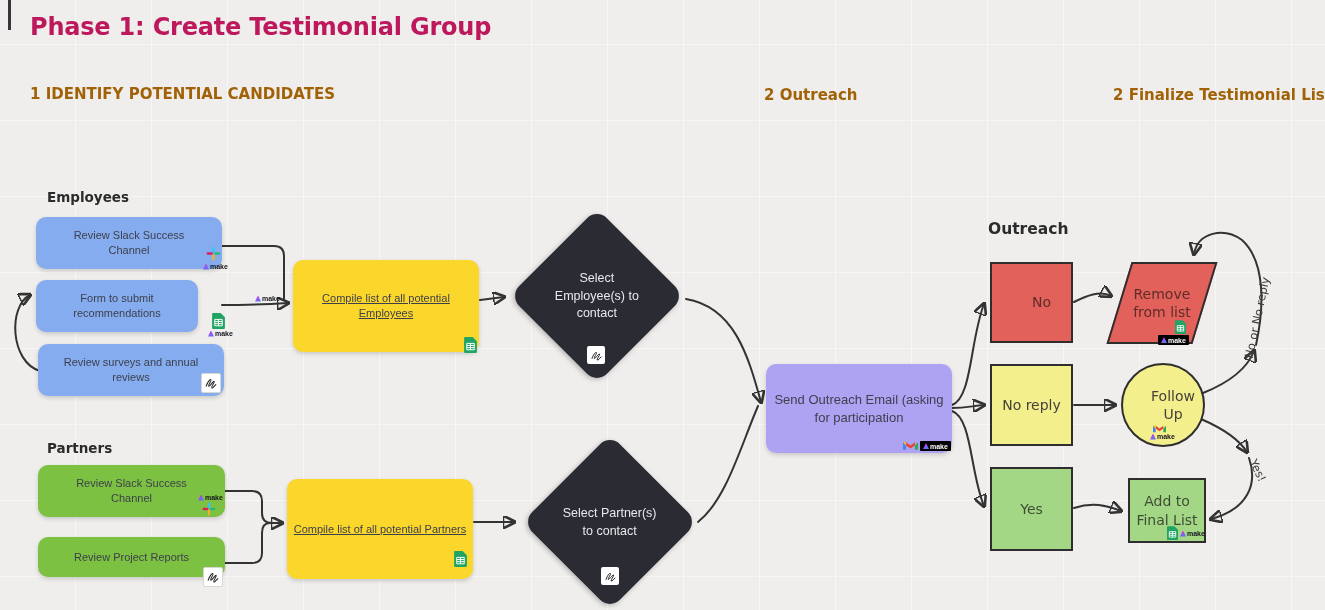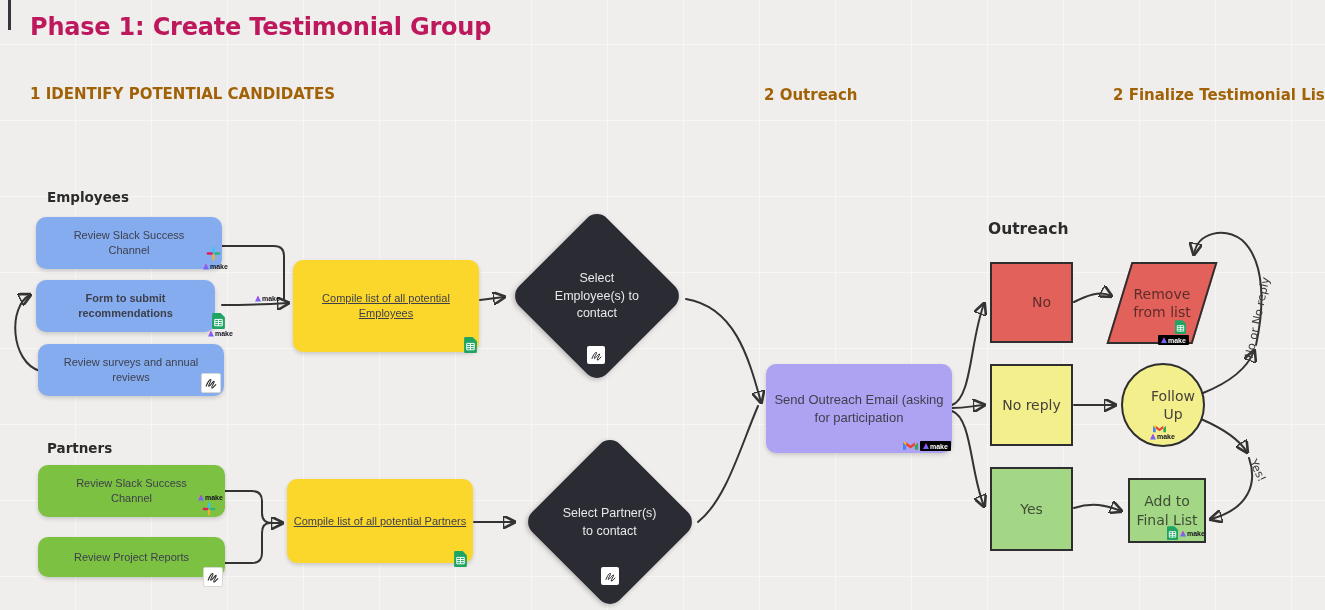--- a/index.html
+++ b/index.html
@@ -119,28 +119,28 @@
 <div class="abs frame-edge"></div>
 <div class="abs page-title">Phase 1: Create Testimonial Group</div>
 <div class="abs sec-header" style="left:30px; top:85px;">1 IDENTIFY POTENTIAL CANDIDATES</div>
 <div class="abs sec-header" style="left:764px; top:86px;">2 Outreach</div>
 <div class="abs sec-header" style="left:1113px; top:86px;">2 Finalize Testimonial List</div>
 <div class="abs grp-label" style="left:47px; top:189px;text-align:right;">Employees</div>
 <div class="abs grp-label" style="left:47px; top:440px;">Partners</div>
 <div class="abs grp-label resp-label" style="left:988px; top:220px;">Outreach</div>
 
 <div class="node sticky blue" style="left:36px; top:217px; width:186px; height:52px;">Review Slack Success Channel</div>
-<div class="node sticky blue" style="left:36px; top:280px; width:179px; height:52px;font-weight:bold;">Form to submit recommendations</div>
+<div class="node sticky blue" style="left:36px; top:280px; width:162px; height:52px;">Form to submit recommendations</div>
 <div class="node sticky blue" style="left:38px; top:344px; width:186px; height:52px;">Review surveys and annual reviews</div>
 
 <div class="node sticky greenS" style="left:38px; top:465px; width:187px; height:52px;">Review Slack Success Channel</div>
 <div class="node sticky greenS" style="left:38px; top:537px; width:187px; height:40px;">Review Project Reports</div>
 
 <div class="node sticky yellowS" style="left:293px; top:260px; width:186px; height:92px;">Compile list of all potential Employees</div>
-<div class="node sticky yellowS" style="left:287px; top:479px; width:186px; height:84px;">Compile list of all potential Partners</div>
+<div class="node sticky yellowS" style="left:287px; top:479px; width:186px; height:100px;">Compile list of all potential Partners</div>
 
 <div class="node diamond" style="left:535px; top:234px; width:124px; height:124px;">
   <span>Select Employee(s) to contact</span>
 </div>
 <div class="node diamond" style="left:548px; top:460px; width:124px; height:124px;">
   <span>Select Partner(s) to contact</span>
 </div>
 
 <div class="node sticky purpleS" style="left:766px; top:364px; width:186px; height:89px;">Send Outreach Email (asking for participation</div>
 

